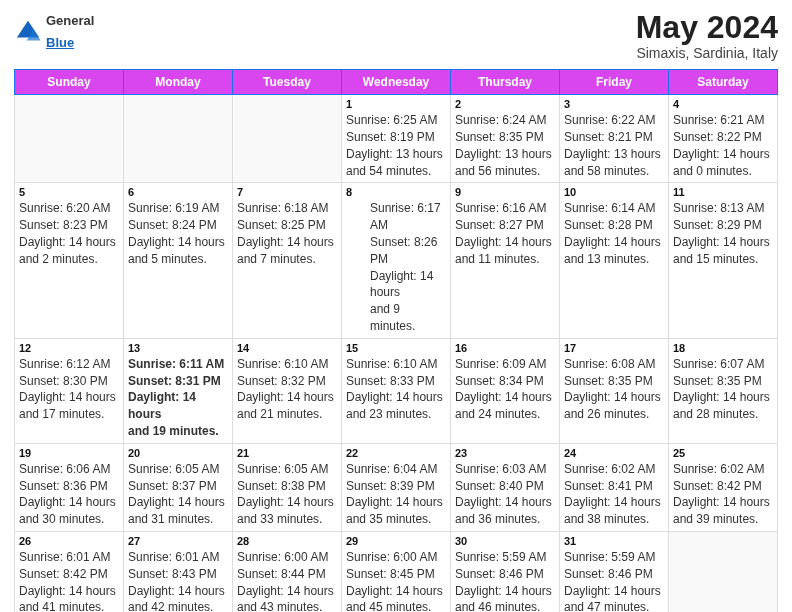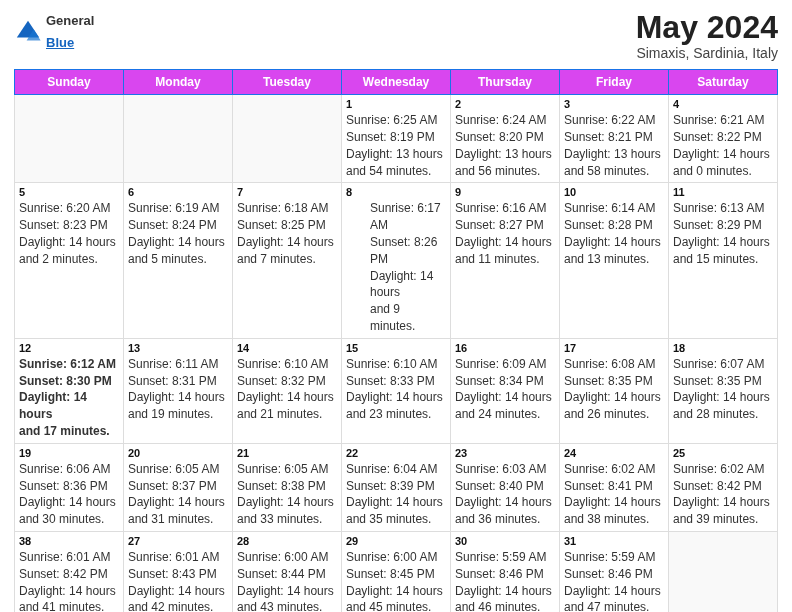--- a/index.html
+++ b/index.html
@@ -143,21 +143,21 @@
           <td>
             <div class="day-num">1</div>
             <div class="cell-text" style="white-space: pre-line;">Sunrise: 6:25 AM
 Sunset: 8:19 PM
 Daylight: 13 hours
 and 54 minutes.</div>
           </td>
           <td>
             <div class="day-num">2</div>
             <div class="cell-text" style="white-space: pre-line;">Sunrise: 6:24 AM
-Sunset: 8:20 PM
+Sunset: 8:35 PM
 Daylight: 13 hours
 and 56 minutes.</div>
           </td>
           <td>
             <div class="day-num">3</div>
             <div class="cell-text" style="white-space: pre-line;">Sunrise: 6:22 AM
 Sunset: 8:21 PM
 Daylight: 13 hours
 and 58 minutes.</div>
           </td>
@@ -207,37 +207,37 @@
           </td>
           <td>
             <div class="day-num">10</div>
             <div class="cell-text" style="white-space: pre-line;">Sunrise: 6:14 AM
 Sunset: 8:28 PM
 Daylight: 14 hours
 and 13 minutes.</div>
           </td>
           <td>
             <div class="day-num">11</div>
-            <div class="cell-text" style="white-space: pre-line;">Sunrise: 6:13 AM
+            <div class="cell-text" style="white-space: pre-line;">Sunrise: 8:13 AM
 Sunset: 8:29 PM
 Daylight: 14 hours
 and 15 minutes.</div>
           </td>
         </tr>
         <tr>
           <td>
             <div class="day-num">12</div>
-            <div class="cell-text" style="white-space: pre-line; font-weight: bold;">Sunrise: 6:12 AM
+            <div class="cell-text" style="white-space: pre-line;">Sunrise: 6:12 AM
 Sunset: 8:30 PM
 Daylight: 14 hours
 and 17 minutes.</div>
           </td>
           <td>
             <div class="day-num">13</div>
-            <div class="cell-text" style="white-space: pre-line;">Sunrise: 6:11 AM
+            <div class="cell-text" style="white-space: pre-line; font-weight: bold;">Sunrise: 6:11 AM
 Sunset: 8:31 PM
 Daylight: 14 hours
 and 19 minutes.</div>
           </td>
           <td>
             <div class="day-num">14</div>
             <div class="cell-text" style="white-space: pre-line;">Sunrise: 6:10 AM
 Sunset: 8:32 PM
 Daylight: 14 hours
 and 21 minutes.</div>
@@ -317,21 +317,21 @@
           <td>
             <div class="day-num">25</div>
             <div class="cell-text" style="white-space: pre-line;">Sunrise: 6:02 AM
 Sunset: 8:42 PM
 Daylight: 14 hours
 and 39 minutes.</div>
           </td>
         </tr>
         <tr>
           <td>
-            <div class="day-num">38</div>
+            <div class="day-num">26</div>
             <div class="cell-text" style="white-space: pre-line;">Sunrise: 6:01 AM
 Sunset: 8:42 PM
 Daylight: 14 hours
 and 41 minutes.</div>
           </td>
           <td>
             <div class="day-num">27</div>
             <div class="cell-text" style="white-space: pre-line;">Sunrise: 6:01 AM
 Sunset: 8:43 PM
 Daylight: 14 hours

